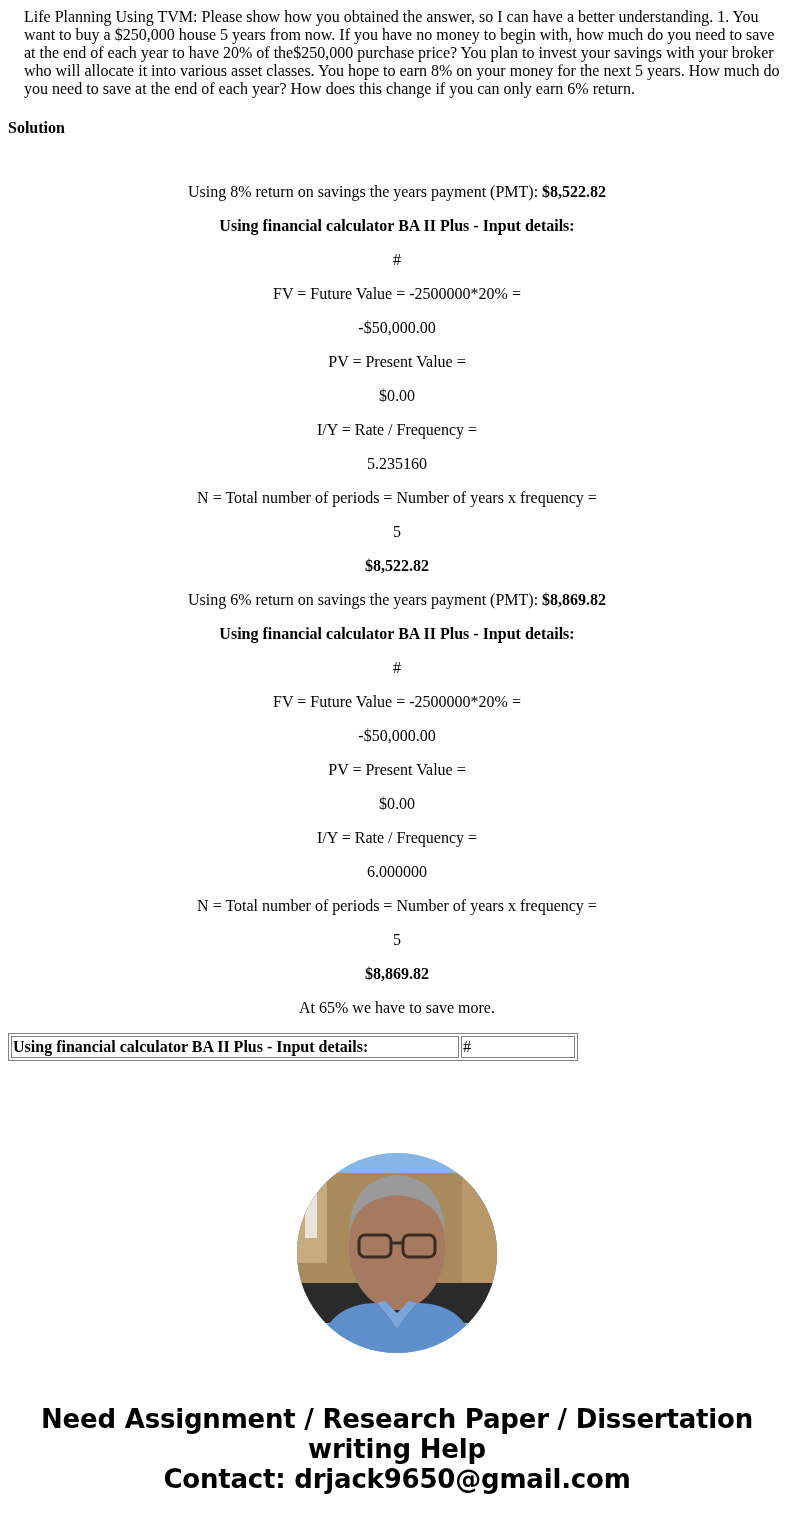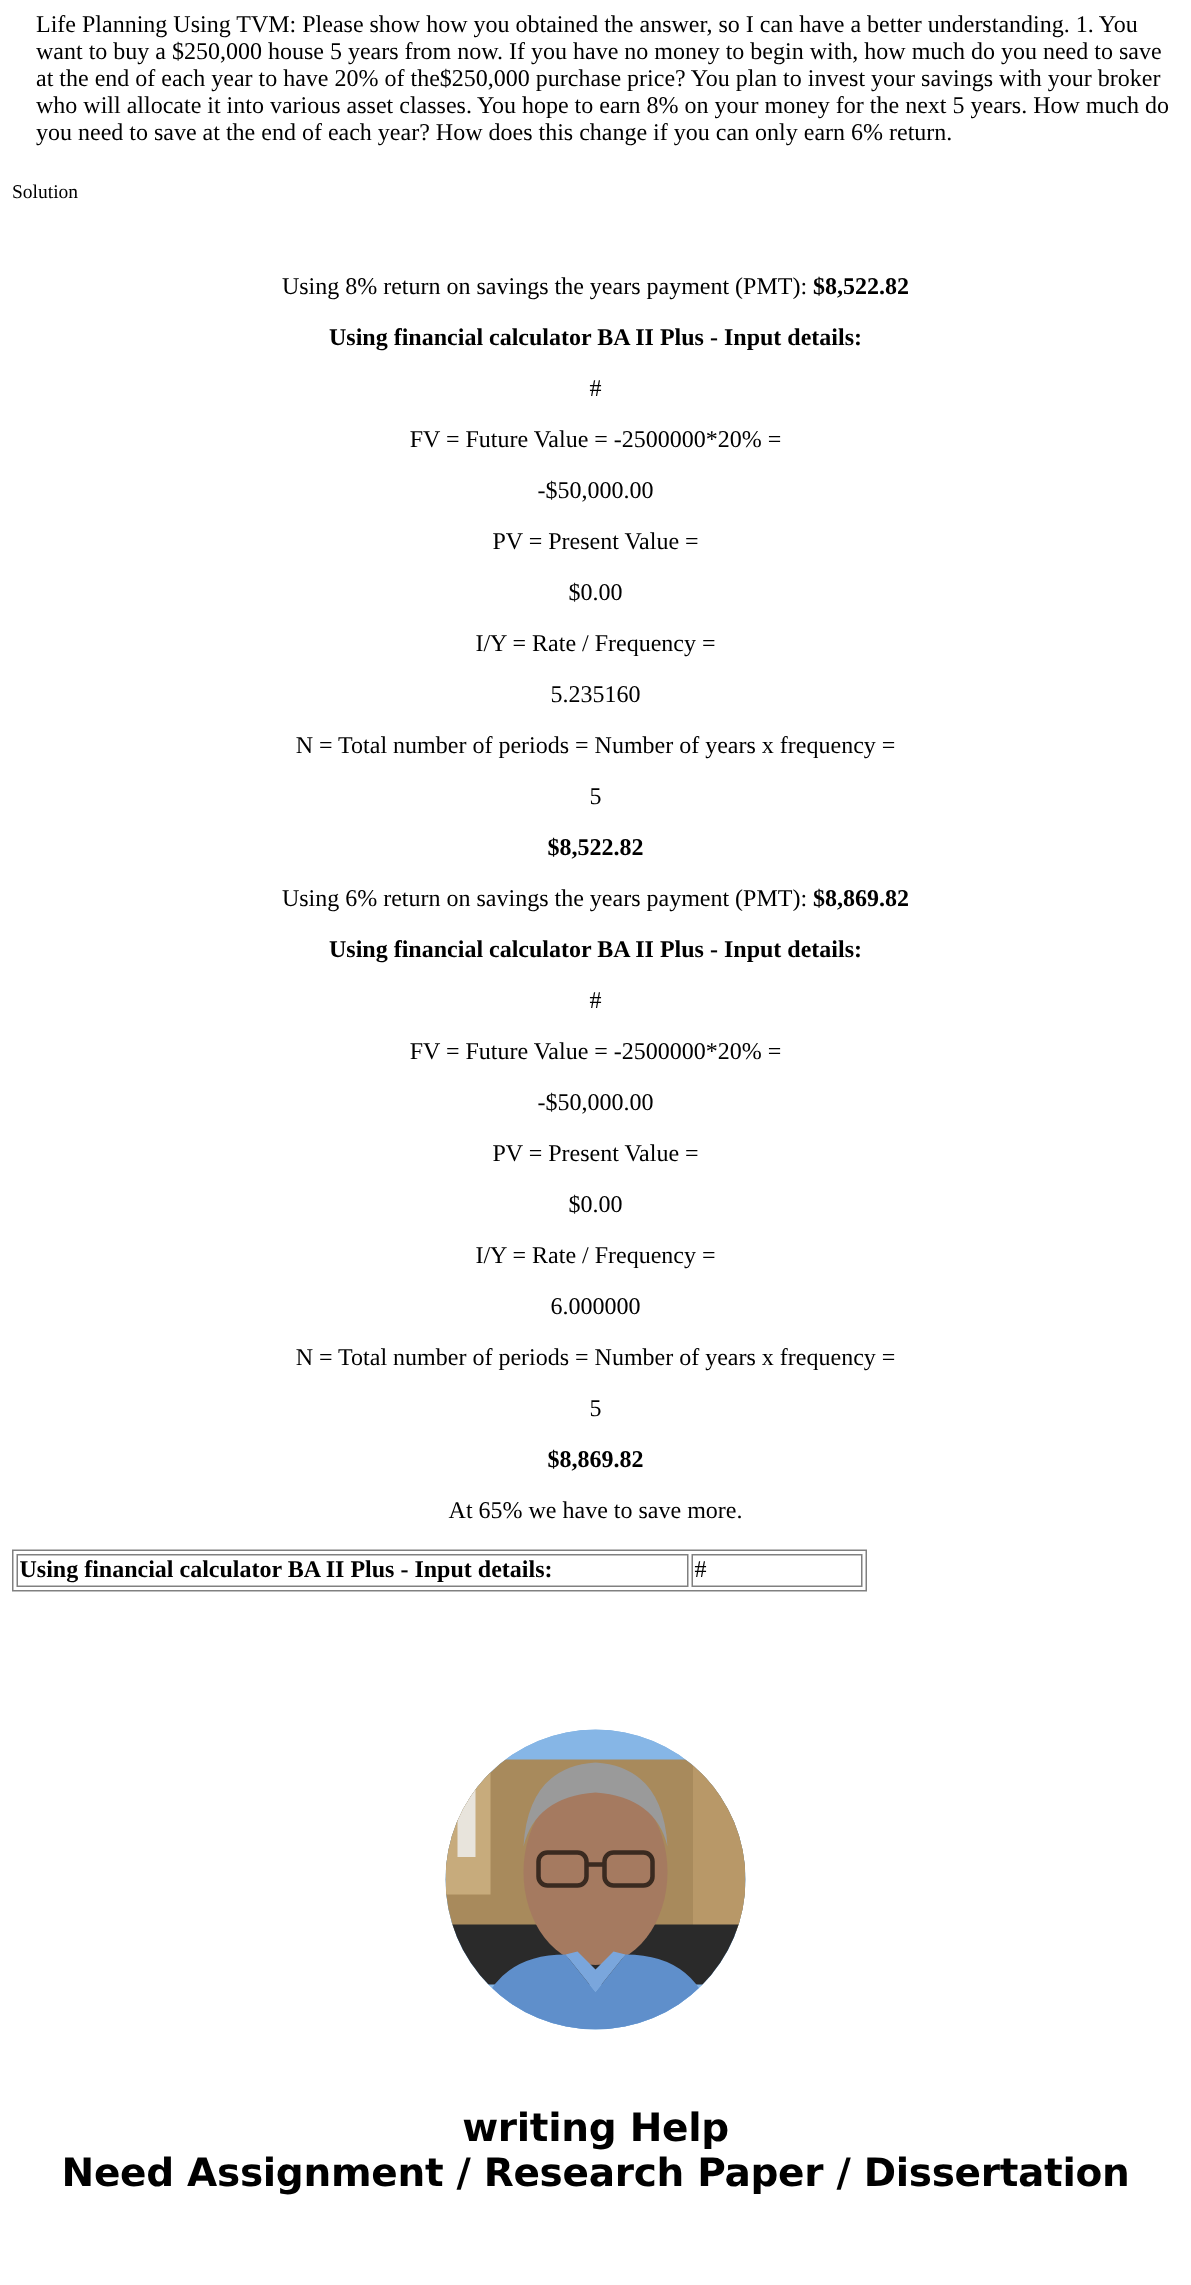--- a/index.html
+++ b/index.html
@@ -18,22 +18,22 @@
       top: 0;
       width: 778px;
       height: 1123px;
       overflow: hidden;
     }
     .question {
       margin: 8px 0 0 16px;
       line-height: 18px;
     }
     h3.solution-title {
-      font-size: 13px;
-      font-weight: normal;
+      font-size: 16px;
+      font-weight: bold;
       margin: 19px 0 0 0;
       line-height: 22px;
     }
     .spacer { height: 44px; }
     p.line {
       margin: 0 0 16px 0;
       line-height: 18px;
       text-align: center;
     }
     .b { font-weight: bold; }
@@ -141,16 +141,17 @@
       <ellipse cx="100" cy="95" rx="48" ry="62" fill="#a57a60"></ellipse>
       <path d="M52 78 Q55 25 100 22 Q145 25 148 78 Q140 45 100 42 Q60 45 52 78 Z" fill="#9a9a9a"></path>
       <rect x="62" y="82" width="32" height="22" rx="6" fill="none" stroke="#3a2a20" stroke-width="3"></rect>
       <rect x="106" y="82" width="32" height="22" rx="6" fill="none" stroke="#3a2a20" stroke-width="3"></rect>
       <line x1="94" y1="90" x2="106" y2="90" stroke="#3a2a20" stroke-width="3"></line>
       <path d="M20 200 Q30 150 80 150 L100 175 L120 150 Q170 150 180 200 Z" fill="#5f8fcb"></path>
       <path d="M80 150 L100 175 L120 150 L112 148 L100 160 L88 148 Z" fill="#7aa6dc"></path>
     </svg>
   </div>
   <div class="promo-text">
+    <div>Need Assignment / Research Paper / Dissertation</div>
     <div>writing Help</div>
-    <div>Need Assignment / Research Paper / Dissertation</div>
+    <div>Contact: drjack9650@gmail.com</div>
   </div>
 </div>
 
 </body></html>

